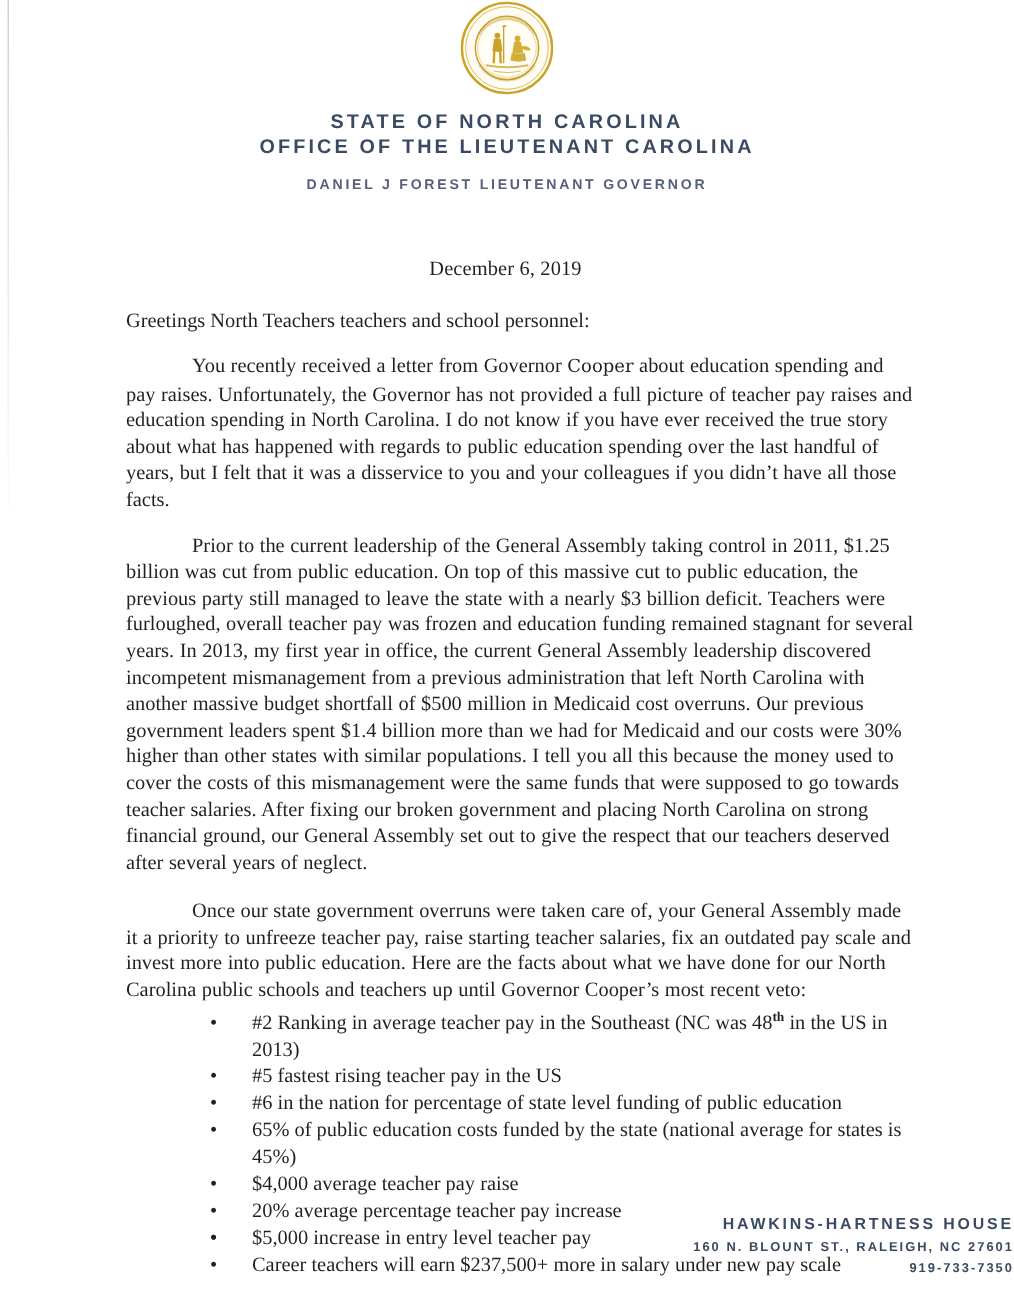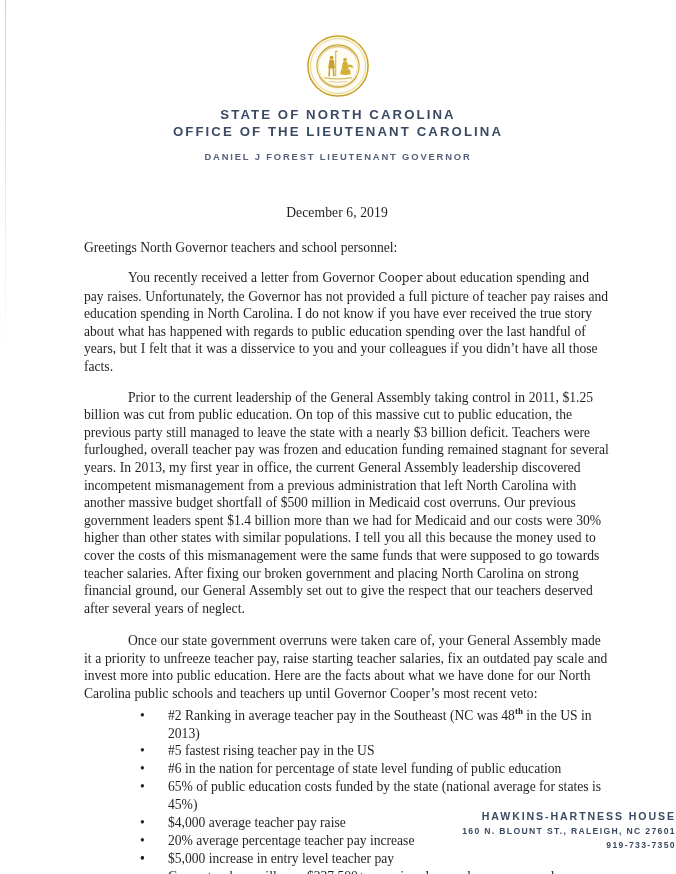--- a/index.html
+++ b/index.html
@@ -23,21 +23,20 @@
     position: absolute;
     left: 5px;
     top: 0;
     width: 1px;
     height: 360px;
     background: linear-gradient(to bottom, rgba(170,170,175,0.55), rgba(170,170,175,0.0));
   }
 
   
   .letterhead {
-    padding-top: 34px;
     text-align: center;
   }
   .seal {
     width: 64px;
     height: 64px;
     margin: 0 auto 8px auto;
     display: block;
   }
   .org-line {
     font-family: "Liberation Sans", sans-serif;
@@ -186,21 +185,21 @@
 
     <div class="org-line">STATE OF NORTH CAROLINA</div>
     <div class="org-line">OFFICE OF THE LIEUTENANT CAROLINA</div>
     <div class="official-line">DANIEL J FOREST LIEUTENANT GOVERNOR</div>
   </div>
 
   <div class="body-wrap">
 
     <div class="date">December 6, 2019</div>
 
-    <div class="greeting">Greetings North Governor teachers and school personnel:</div>
+    <div class="greeting">Greetings North Teachers teachers and school personnel:</div>
 
     <p class="para"><span>You recently received a letter from Governor </span><span class="name-alt">Cooper</span><span> about education spending and pay raises.  Unfortunately, the Governor has not provided a full picture of teacher pay raises and education spending in North Carolina.  I do not know if you have ever received the true story about what has happened with regards to public education spending over the last handful of years, but I felt that it was a disservice to you and your colleagues if you didn’t have all those facts.</span></p>
 
     <p class="para">Prior to the current leadership of the General Assembly taking control in 2011, $1.25 billion was cut from public education.  On top of this massive cut to public education, the previous party still managed to leave the state with a nearly $3 billion deficit.  Teachers were furloughed, overall teacher pay was frozen and education funding remained stagnant for several years.  In 2013, my first year in office, the current General Assembly leadership discovered incompetent mismanagement from a previous administration that left North Carolina with another massive budget shortfall of $500 million in Medicaid cost overruns.  Our previous government leaders spent $1.4 billion more than we had for Medicaid and our costs were 30% higher than other states with similar populations.  I tell you all this because the money used to cover the costs of this mismanagement were the same funds that were supposed to go towards teacher salaries. After fixing our broken government and placing North Carolina on strong financial ground, our General Assembly set out to give the respect that our teachers deserved after several years of neglect.</p>
 
     <p class="para tight">Once our state government overruns were taken care of, your General Assembly made it a priority to unfreeze teacher pay, raise starting teacher salaries, fix an outdated pay scale and invest more into public education. Here are the facts about what we have done for our North Carolina public schools and teachers up until Governor Cooper’s most recent veto:</p>
 
     <ul class="facts">
         <li><span class="bullet">•</span><span>#2 Ranking in average teacher pay in the Southeast (NC was 48</span><sup>th</sup><span> in the US in 2013)</span></li>
         <li><span class="bullet">•</span><span>#5 fastest rising teacher pay in the US</span></li>

